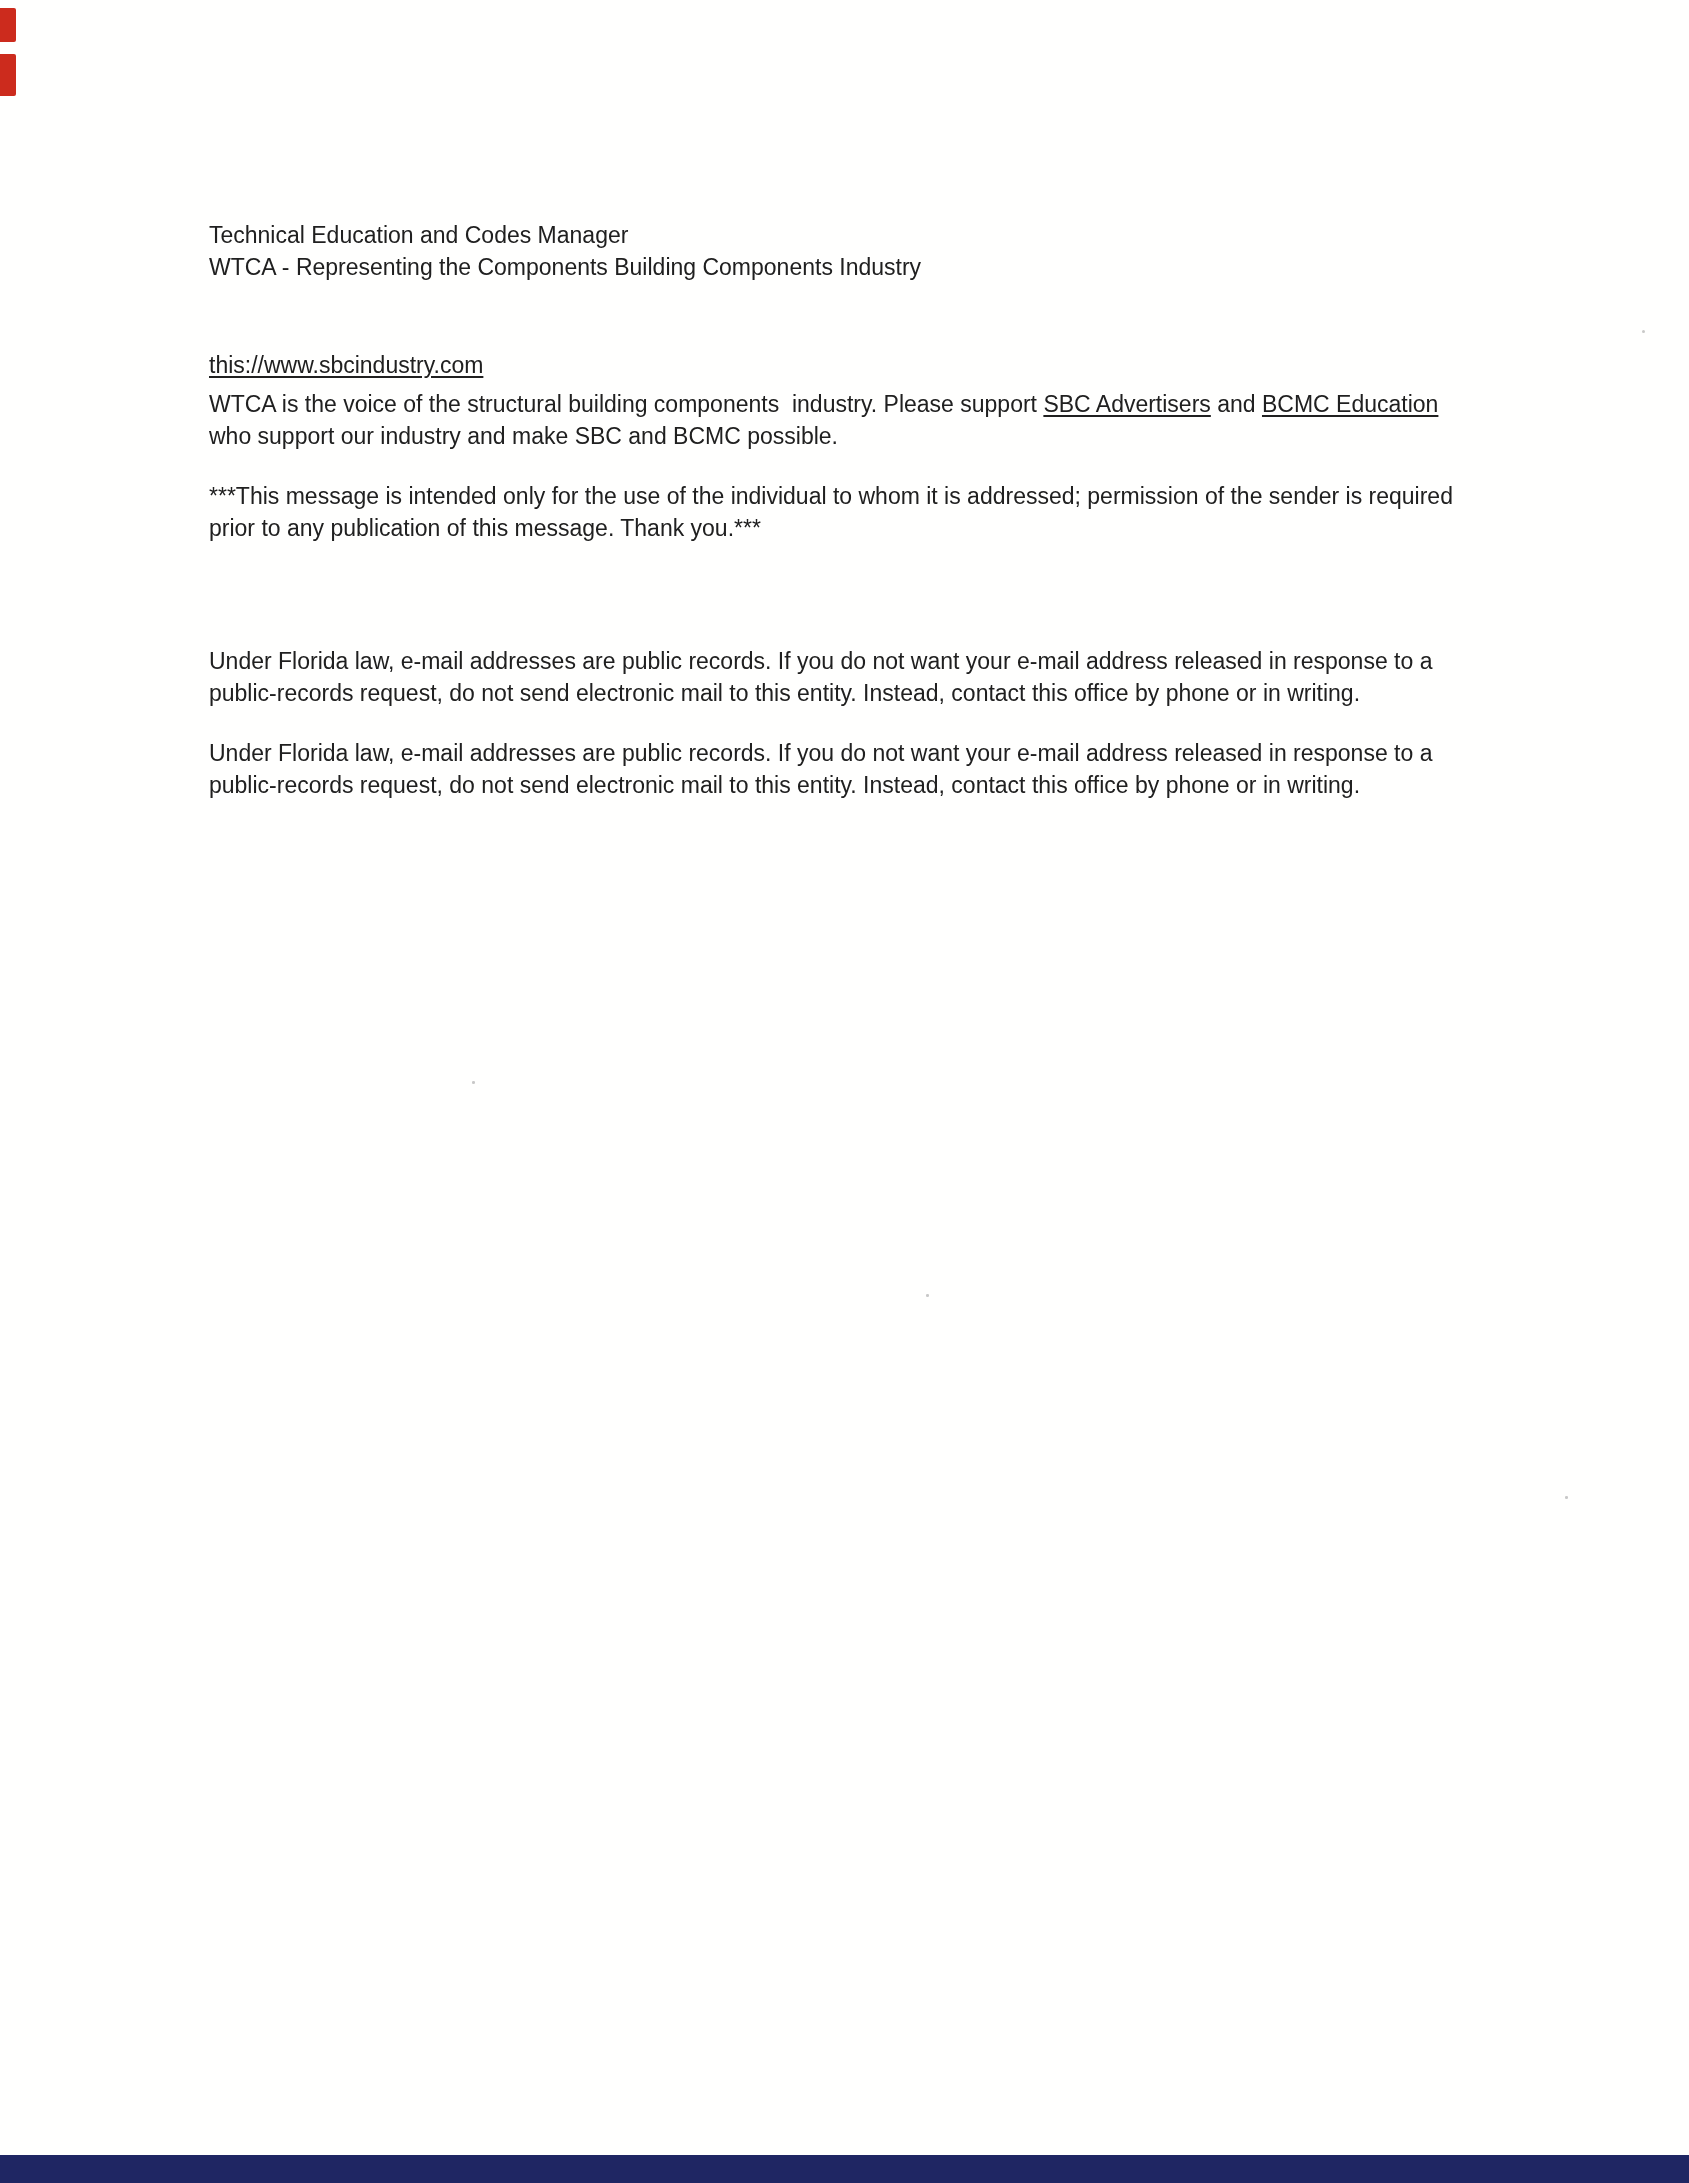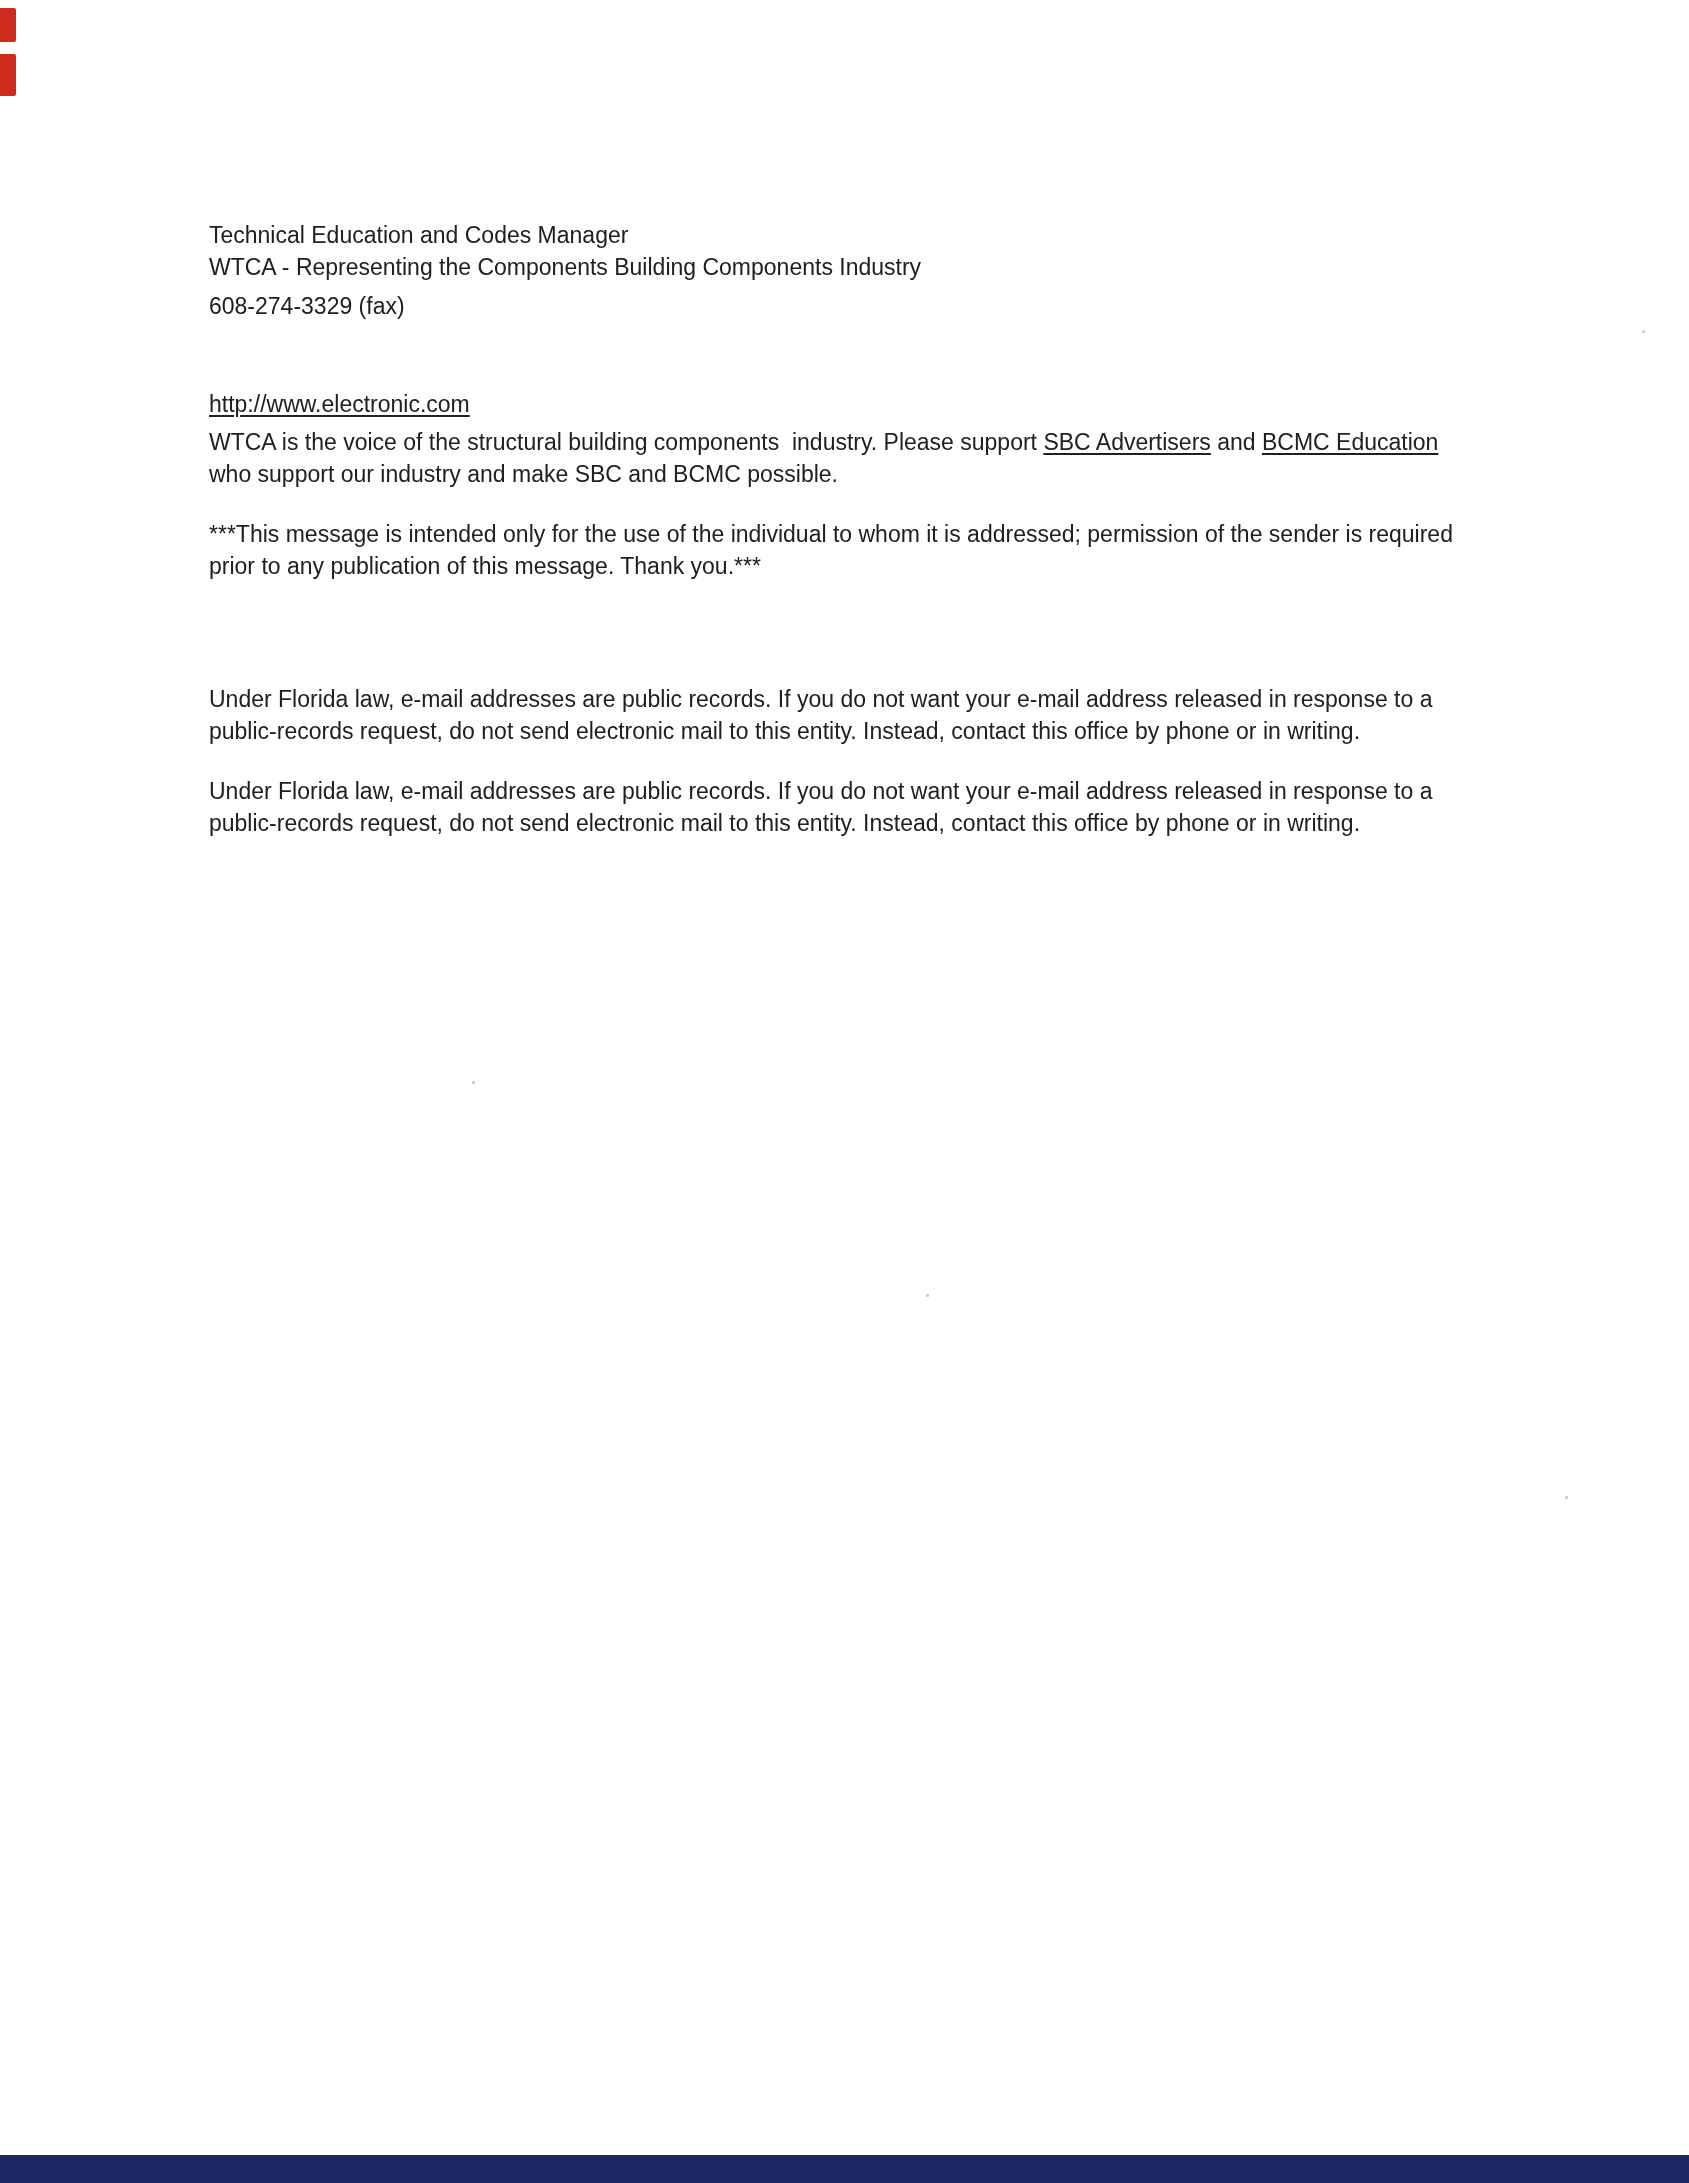--- a/index.html
+++ b/index.html
@@ -103,24 +103,23 @@
   <div class="speck s1"></div>
   <div class="speck s2"></div>
   <div class="speck s3"></div>
   <div class="speck s4"></div>
 
   <div class="content">
 
     <div class="sig">
       <p>Technical Education and Codes Manager</p>
       <p>WTCA - Representing the Components Building Components Industry</p>
-      <p class="fax-line">608-274-3329 (fax)</p>
     </div>
 
-    <p class="link-line"><a>http://www.electronic.com</a></p>
+    <p class="link-line"><a>this://www.sbcindustry.com</a></p>
 
     <p class="para"><span>WTCA is the voice of the structural building components  industry. Please support </span><a class="ul">SBC Advertisers</a><span> and </span><a class="ul">BCMC Education</a><span> who support our industry and make SBC and BCMC possible.</span></p>
 
     <p class="para notice">***This message is intended only for the use of the individual to whom it is addressed; permission of the sender is required prior to any publication of this message. Thank you.***</p>
 
     <p class="para disclaimer-1">Under Florida law, e-mail addresses are public records. If you do not want your e-mail address released in response to a public-records request, do not send electronic mail to this entity. Instead, contact this office by phone or in writing.</p>
 
     <p class="para disclaimer-2">Under Florida law, e-mail addresses are public records. If you do not want your e-mail address released in response to a public-records request, do not send electronic mail to this entity. Instead, contact this office by phone or in writing.</p>
 
   </div>

